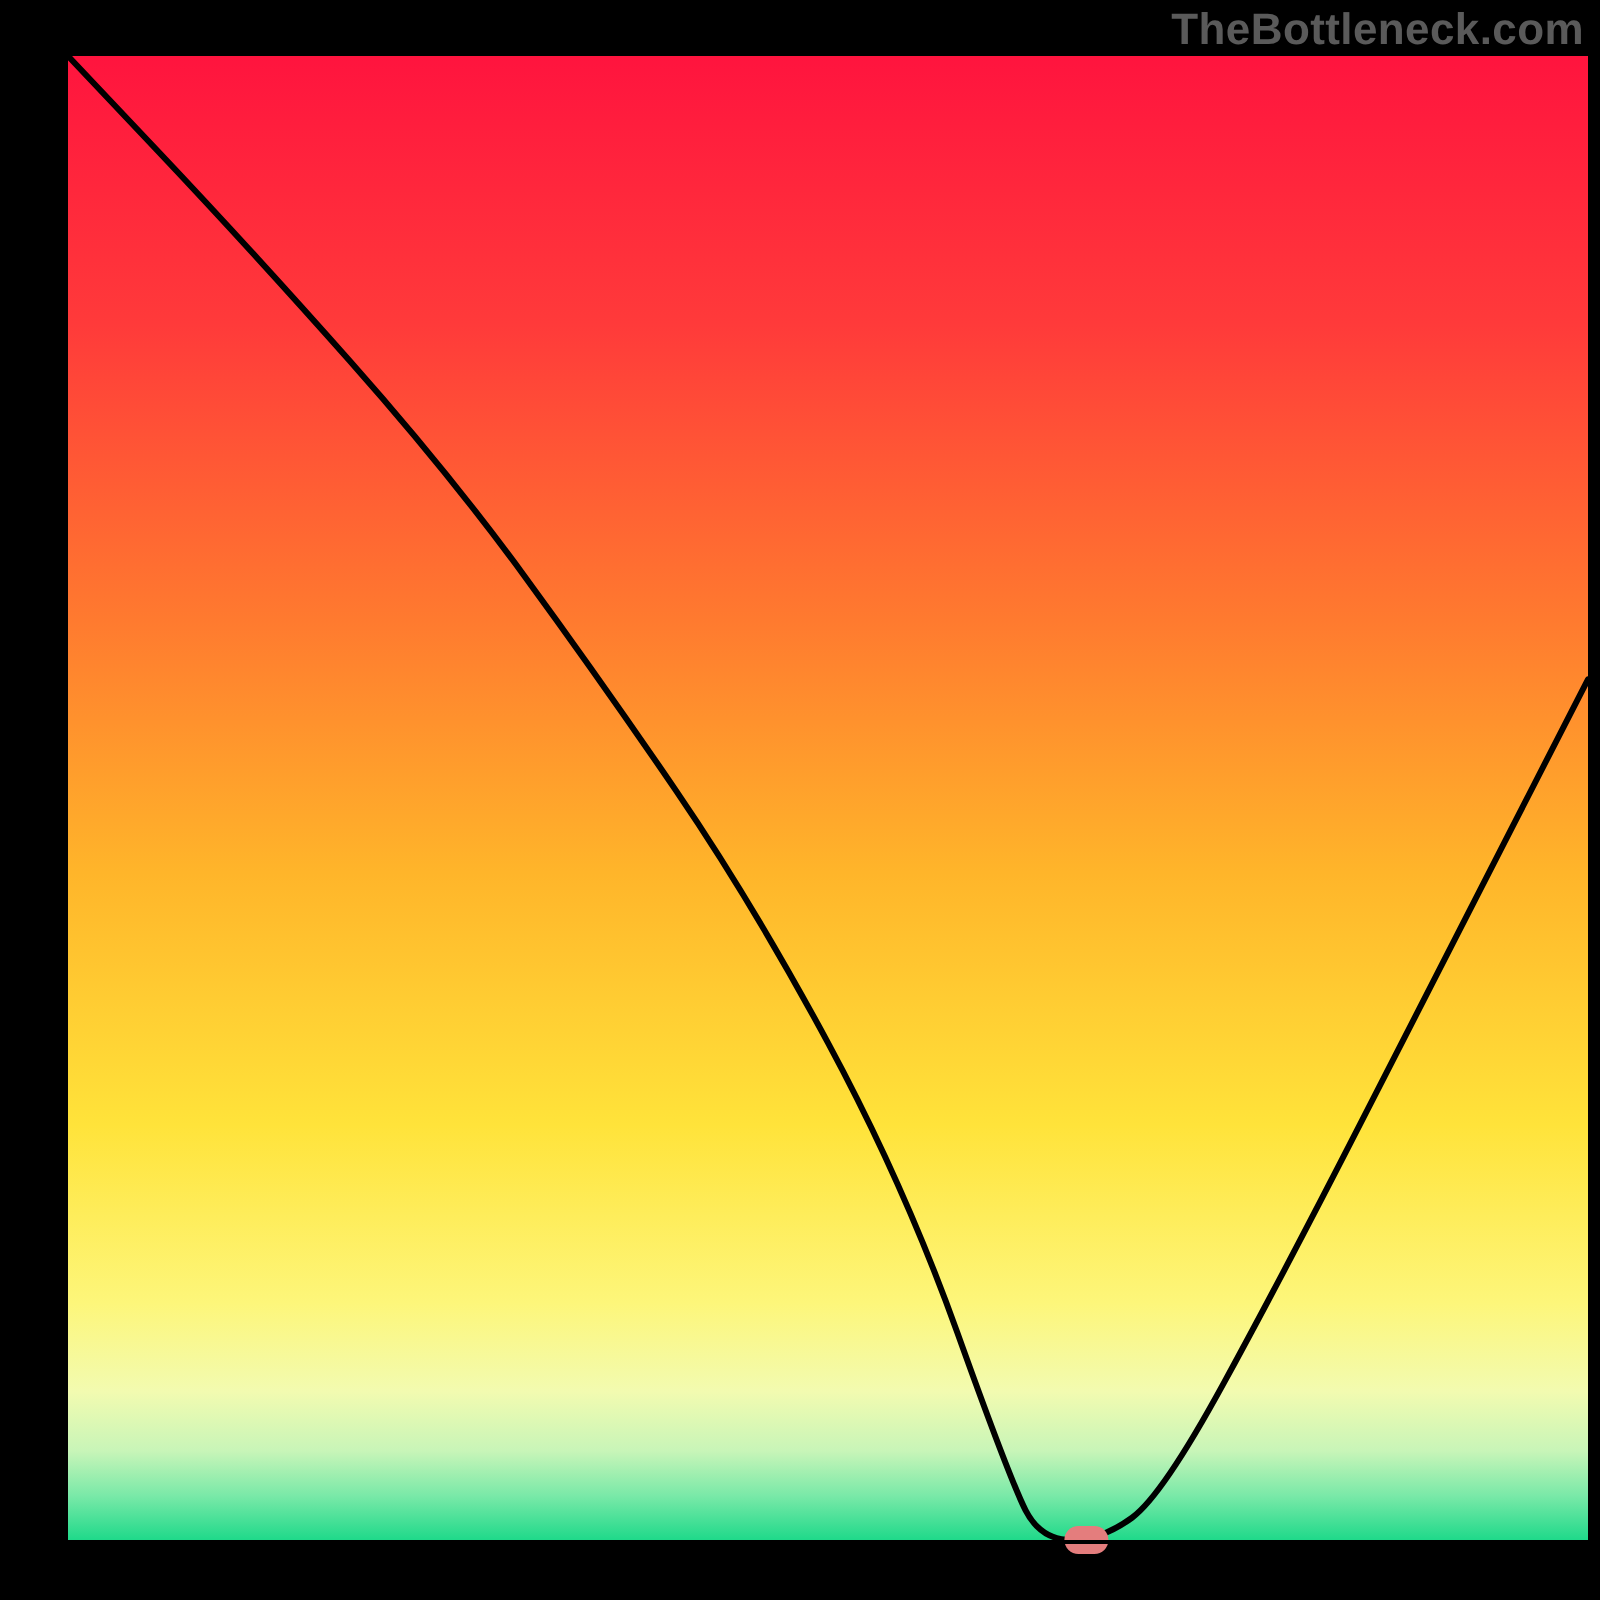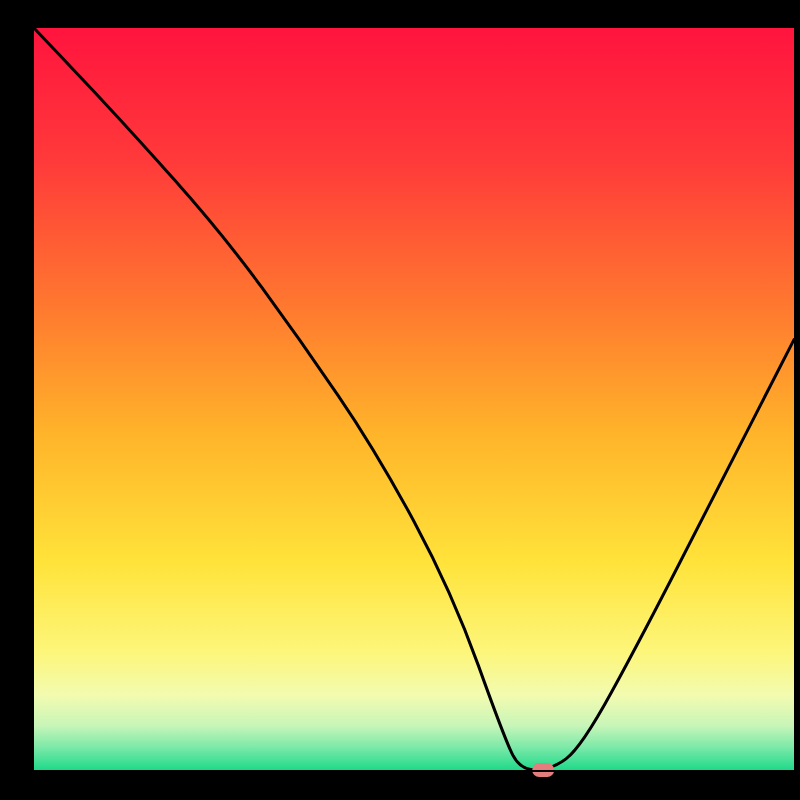--- a/index.html
+++ b/index.html
@@ -30,20 +30,21 @@
   svg {
     position: absolute;
     top: 0;
     left: 0;
   }
 </style>
 </head>
 <body>
 
 <div class="frame">
+  <div class="watermark">TheBottleneck.com</div>
   <svg id="plot" width="800" height="800">
       <defs>
         <linearGradient id="bg-grad" x1="0" y1="0" x2="0" y2="1">
           <stop offset="0%" stop-color="#ff143e"></stop>
           <stop offset="18%" stop-color="#ff3a3a"></stop>
           <stop offset="38%" stop-color="#ff7a2f"></stop>
           <stop offset="55.00000000000001%" stop-color="#ffb52a"></stop>
           <stop offset="72%" stop-color="#ffe33a"></stop>
           <stop offset="84%" stop-color="#fdf67a"></stop>
           <stop offset="90%" stop-color="#f2fbb0"></stop>

